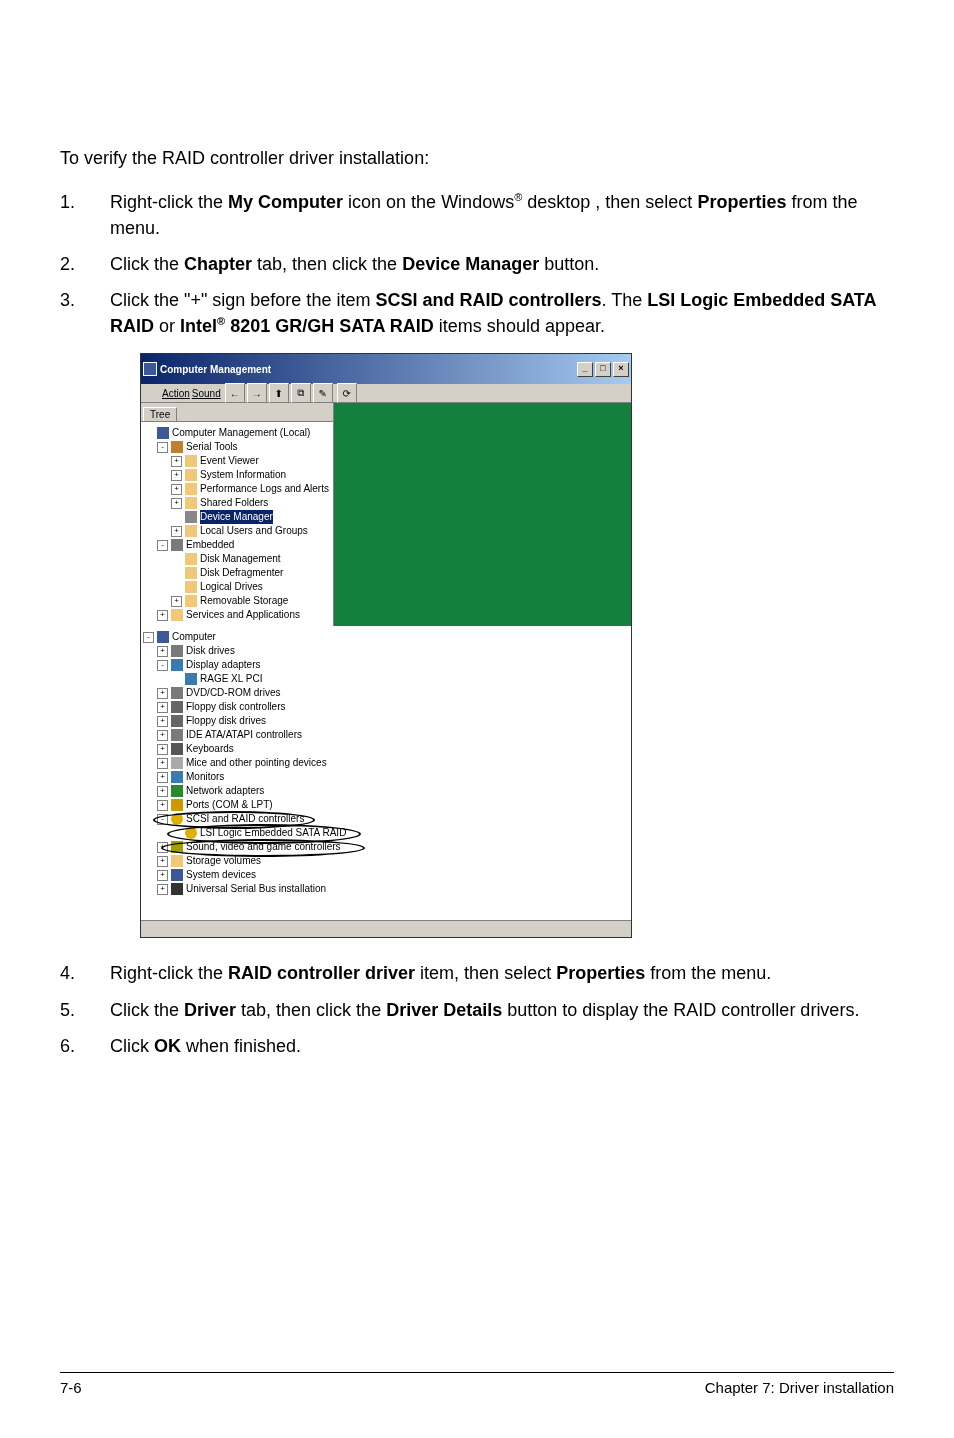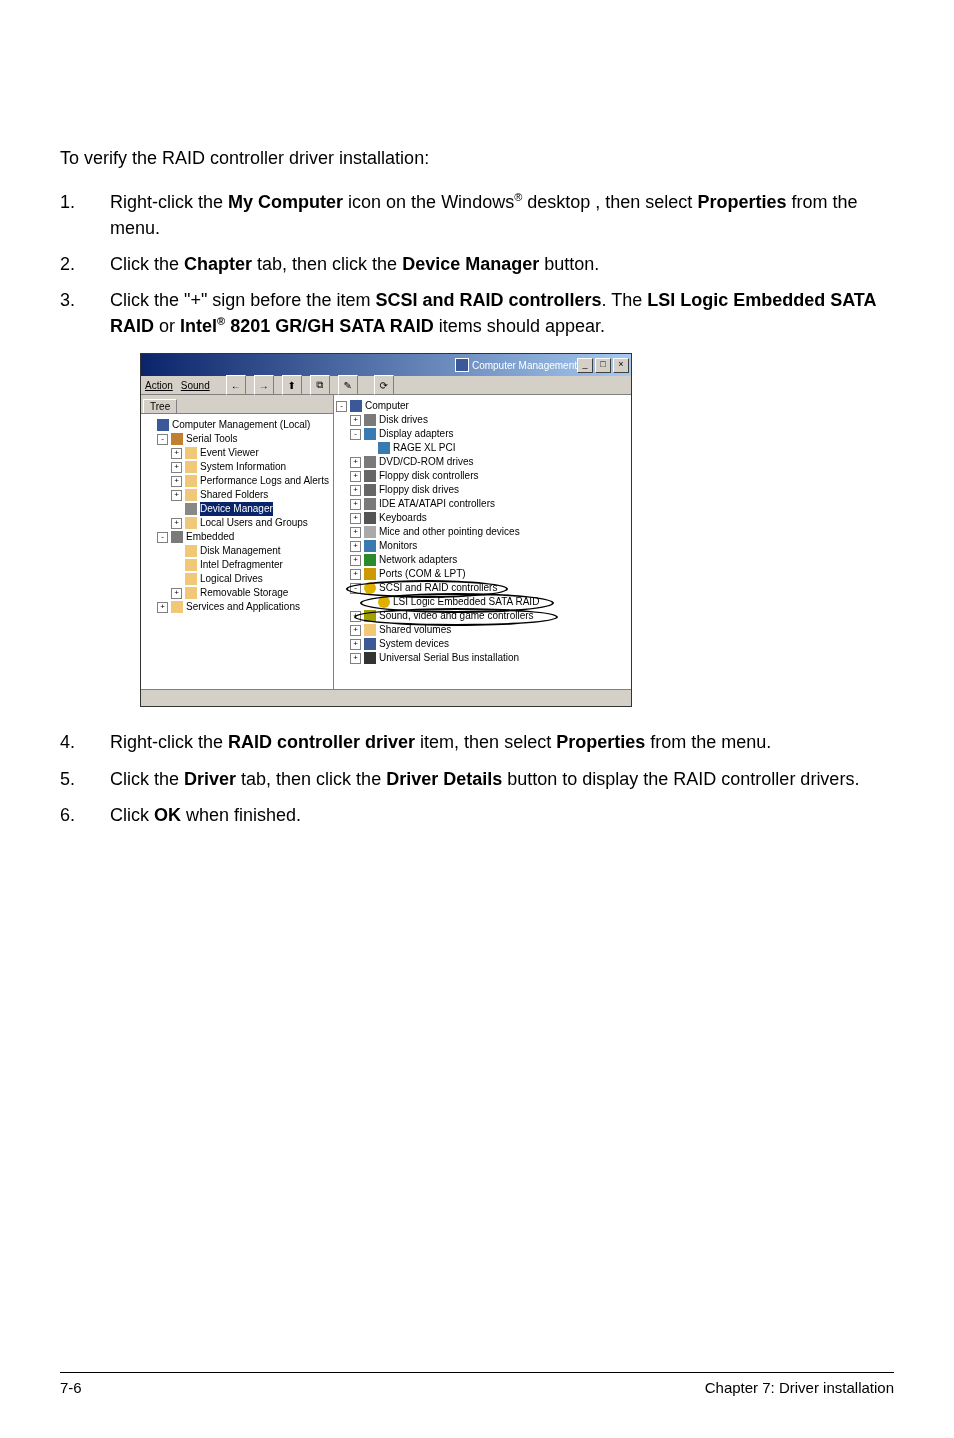--- a/index.html
+++ b/index.html
@@ -47,27 +47,27 @@
   .win {
     width: 490px;
     border: 1px solid #333;
     background: #d4d0c8;
     font-family: Tahoma, Verdana, sans-serif;
     font-size: 10px;
   }
   .titlebar {
     background: linear-gradient(to right, #0a246a, #a6caf0);
     color: #fff;
-    height: 22px;
+    height: 30px;
     display: flex;
     align-items: center;
-    justify-content: flex-end;
+    justify-content: space-between;
     padding: 0 2px;
     font-size: 10px;
-    font-weight: normal;
+    font-weight: bold;
   }
   .titlebar .left {
     display: flex;
     align-items: center;
     gap: 3px;
   }
   .titlebar .tb-icon {
     width: 12px; height: 12px; background: #3b5998; border: 1px solid #fff;
   }
   .winbtns { display: flex; gap: 2px; }
@@ -79,35 +79,36 @@
     border-bottom-color: #404040;
     font-size: 9px; line-height: 11px; text-align: center;
     color: #000;
   }
   .menubar {
     background: #d4d0c8;
     height: 18px;
     border-bottom: 1px solid #808080;
     display: flex;
     align-items: center;
-    padding: 0 4px;
-    gap: 8px;
+    padding: 0 21px;
+    gap: 2px;
   }
   .menubar span { text-decoration: underline; }
   .tbtn {
     width: 18px; height: 18px;
     border: 1px solid #fff;
     border-right-color: #808080;
     border-bottom-color: #808080;
     display: flex; align-items: center; justify-content: center;
     font-size: 10px;
   }
   .panes {
     display: flex;
-    background: #c2410c;
+    background: #15803d;
+    flex-direction: column;
   }
   .pane-left {
     width: 192px;
     border-right: 1px solid #808080;
     background: #fff;
   }
   .pane-right {
     flex: 1;
     background: #fff;
     padding-bottom: 20px;
@@ -292,21 +293,21 @@
                 <span>Embedded</span>
               </div>
               <div class="node ind2">
                 <span style="width: 11px; display: inline-block;"></span>
                 <span class="ic ic-folder"></span>
                 <span>Disk Management</span>
               </div>
               <div class="node ind2">
                 <span style="width: 11px; display: inline-block;"></span>
                 <span class="ic ic-folder"></span>
-                <span>Intel Defragmenter</span>
+                <span>Disk Defragmenter</span>
               </div>
               <div class="node ind2">
                 <span style="width: 11px; display: inline-block;"></span>
                 <span class="ic ic-folder"></span>
                 <span>Logical Drives</span>
               </div>
               <div class="node ind2">
                 <span class="pm">+</span>
                 <span class="ic ic-folder"></span>
                 <span>Removable Storage</span>
@@ -399,21 +400,21 @@
               <div class="oval-shape" style="left: 26px; width: 190px; height: 16px; margin-top: -16px;"></div>
               <div class="node ind1">
                 <span class="pm">+</span>
                 <span class="ic ic-sound"></span>
                 <span>Sound, video and game controllers</span>
               </div>
               <div class="oval-shape" style="left: 20px; width: 200px; height: 14px; margin-top: -15px;"></div>
               <div class="node ind1">
                 <span class="pm">+</span>
                 <span class="ic ic-folder"></span>
-                <span>Shared volumes</span>
+                <span>Storage volumes</span>
               </div>
               <div class="node ind1">
                 <span class="pm">+</span>
                 <span class="ic ic-comp"></span>
                 <span>System devices</span>
               </div>
               <div class="node ind1">
                 <span class="pm">+</span>
                 <span class="ic ic-usb"></span>
                 <span>Universal Serial Bus installation</span>

